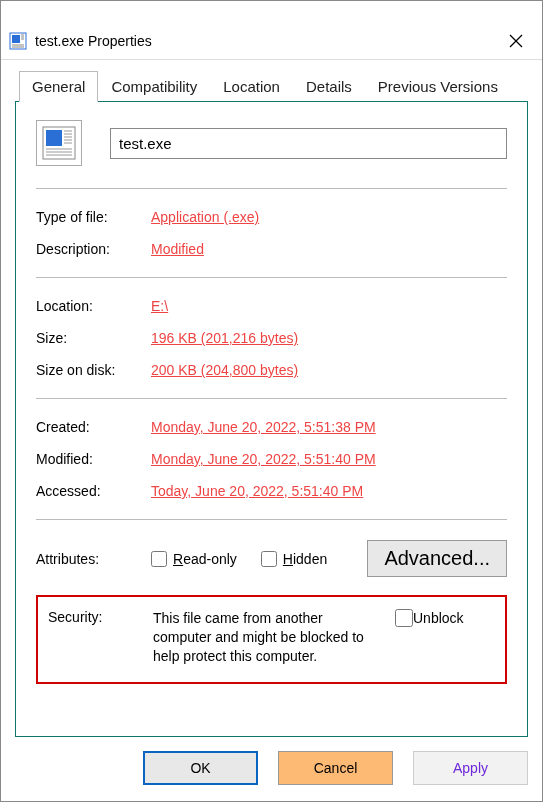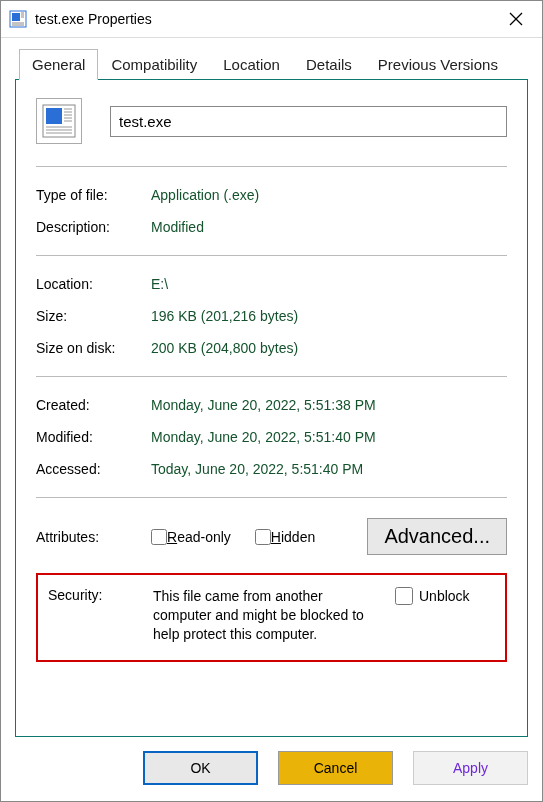--- a/index.html
+++ b/index.html
@@ -11,20 +11,21 @@
       height: 802px;
       border: 1px solid #888;
       display: flex;
       flex-direction: column;
     }
     .titlebar {
       display: flex;
       align-items: center;
       padding: 4px 6px 4px 8px;
       border-bottom: 1px solid #ddd;
+      margin-top: 22px;
     }
     .titlebar-icon {
       width: 18px; height: 18px;
       margin-right: 8px;
       display:inline-block;
     }
     .titlebar-title { flex: 1; font-size: 14px; }
     .titlebar-close {
       width: 40px; height: 28px;
       display: flex; align-items: center; justify-content: center;
@@ -77,61 +78,61 @@
       border: 1px solid #888;
       padding: 6px 8px;
       font-size: 15px;
       font-family: inherit;
     }
 
     .sep { border: none; border-top: 1px solid #bbb; margin: 12px 0; }
 
     .row { display: flex; padding: 8px 0; }
     .row-label { width: 115px; color: #000; }
-    .row-value { flex: 1; color: #14532d; }
+    .row-value { flex: 1; color: #ef4444; text-decoration: underline; }
 
     .attr-row { display: flex; align-items: center; padding: 8px 0; gap: 0; justify-content: space-between; }
     .attr-label { width: 115px; }
     .check-group { display:flex; align-items:center; gap: 24px; flex:1; }
-    .chk { display:flex; align-items:center; }
+    .chk { display:flex; align-items:center; gap:6px; }
     .chk input { width:16px; height:16px; }
     .chk .u { text-decoration: underline; }
     .adv-btn {
       border: 1px solid #999;
       background: #e8e8e8;
       padding: 6px 16px;
       font-family: inherit;
       font-size: 20px;
       cursor: pointer;
     }
 
     .security-box {
       border: 2px solid #d00000;
       padding: 12px 10px 16px 10px;
       margin-top: 10px;
     }
     .security-row { display:flex; }
     .sec-label { width: 105px; }
     .sec-text { flex:1; padding-right: 12px; line-height: 1.35; }
     .unblock-col { width: 100px; display:flex; align-items:flex-start; }
-    .unblock-chk { display:flex; align-items:center; gap:6px; }
+    .unblock-chk { display:flex; align-items:center; }
     .unblock-chk input { width:18px; height:18px; }
 
     .button-bar {
       display:flex;
       justify-content:flex-end;
       gap: 20px;
       padding: 14px 14px 16px 14px;
     }
     .dlg-btn {
       width: 115px;
       padding: 7px 0;
       font-family: inherit;
       font-size: 14px;
-      background: #eab308;
+      background: #fdba74;
       border: 1px solid #999;
       cursor: pointer;
     }
     .dlg-btn.default { border: 2px solid #0a64c2; background:#e8e8e8; }
     .dlg-btn:disabled { color:#6d28d9; border-color:#ccc; background:#f2f2f2; cursor:default; }
   </style>
 </head>
 <body>
 
 <div class="titlebar">

